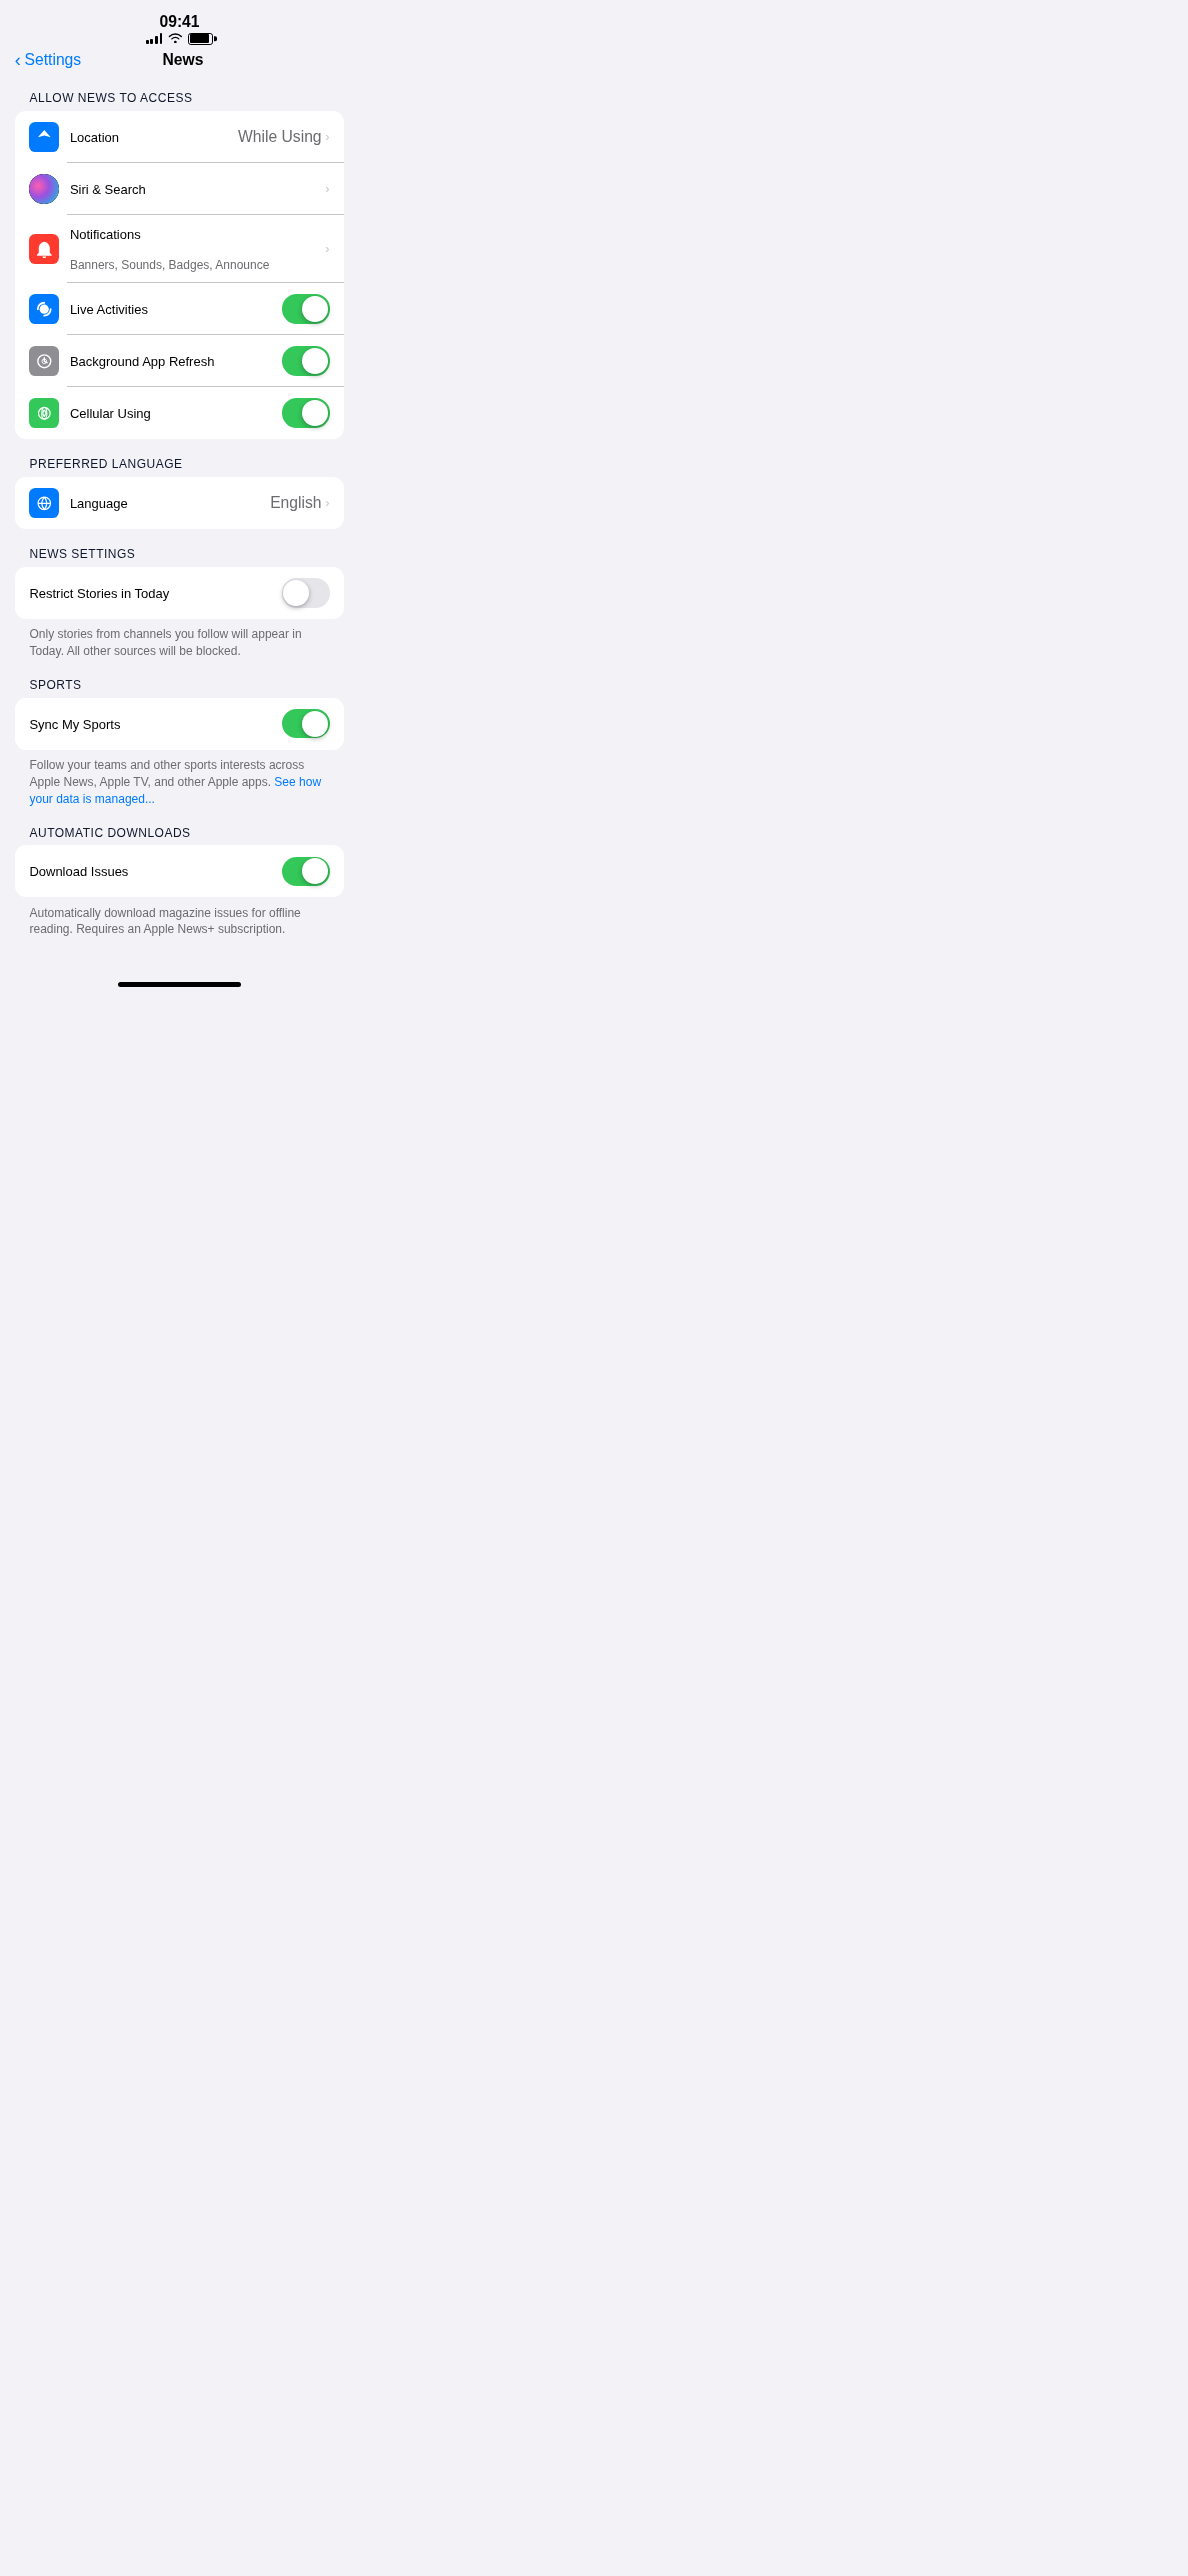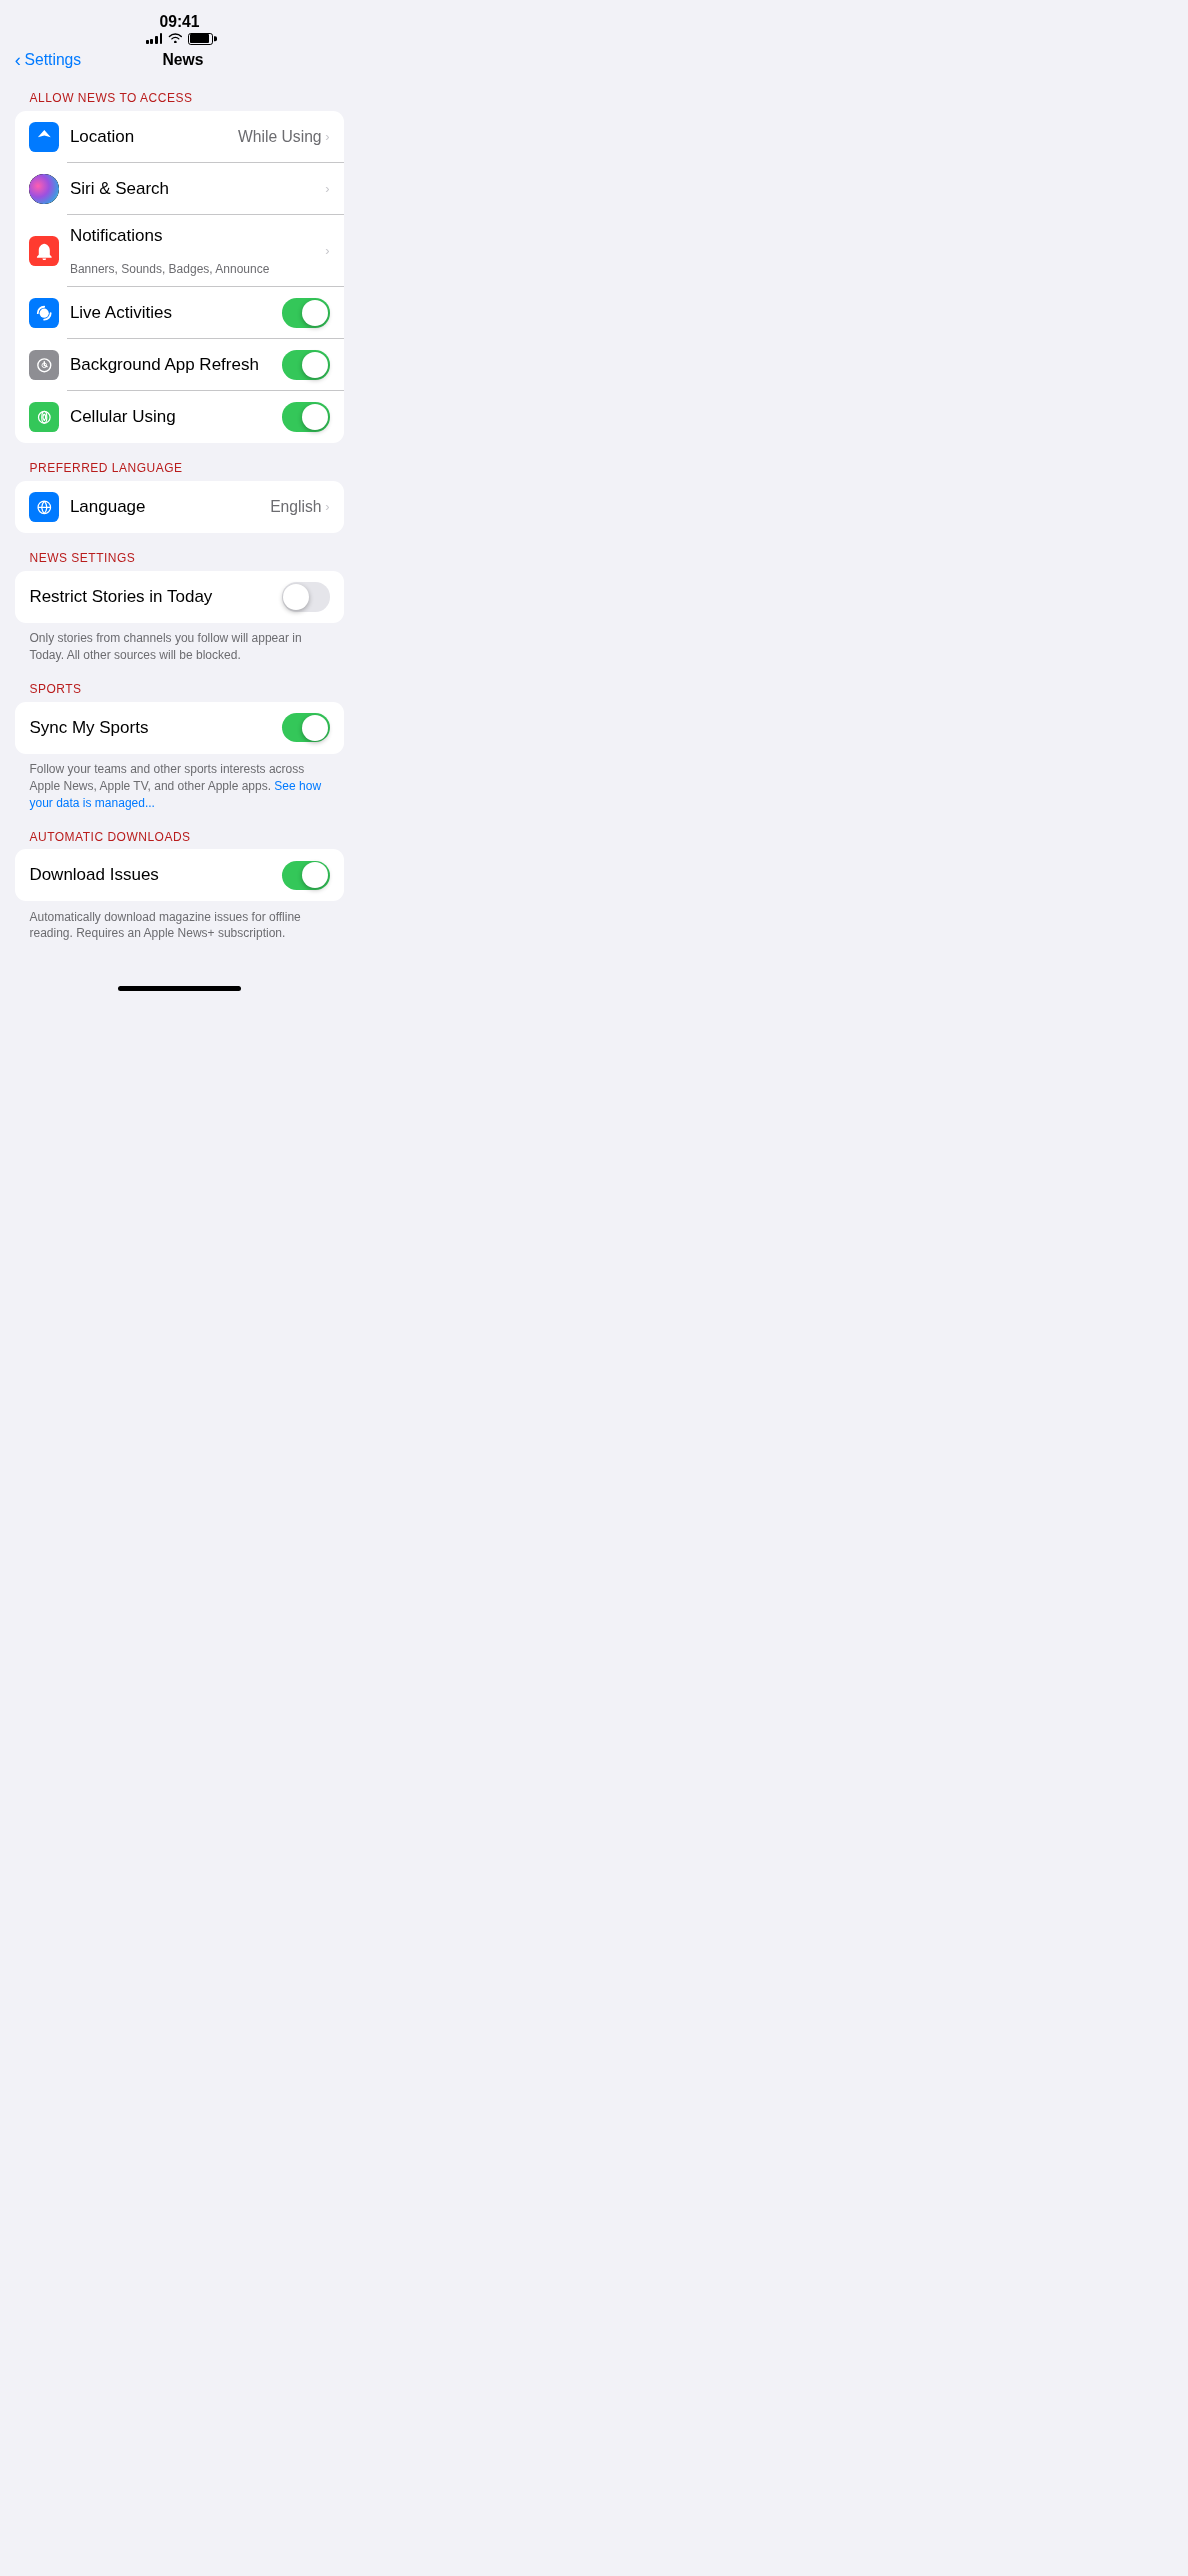--- a/index.html
+++ b/index.html
@@ -110,21 +110,21 @@
       padding: 14.7px 0;
     }
 
     
     .section {
       margin-bottom: 18.4px;
     }
     .section-header {
       font-size: 12px;
       font-weight: 400;
-      color: #b91c1c;
+      color: #0f172a;
       text-transform: uppercase;
       letter-spacing: 0.5px;
       padding: 0 29.5px 5.5px;
     }
     .section-footer {
       font-size: 12px;
       color: #6c6c70;
       padding: 7.4px 29.5px 0;
       line-height: 1.4;
     }
@@ -180,21 +180,21 @@
       width: 29.5px;
       height: 29.5px;
       border-radius: 50%;
       background: radial-gradient(circle at 30% 40%, #ff5eb0, #9b51e0 40%, #4a90e2 70%, #50e3c2);
     }
 
     .row-content {
       flex: 1;
     }
     .row-title {
-      font-size: 17px;
+      font-size: 13px;
       color: #000;
     }
     .row-subtitle {
       font-size: 12px;
       color: #6c6c70;
       margin-top: 16px;
     }
     .row-right {
       display: flex;
       align-items: center;

